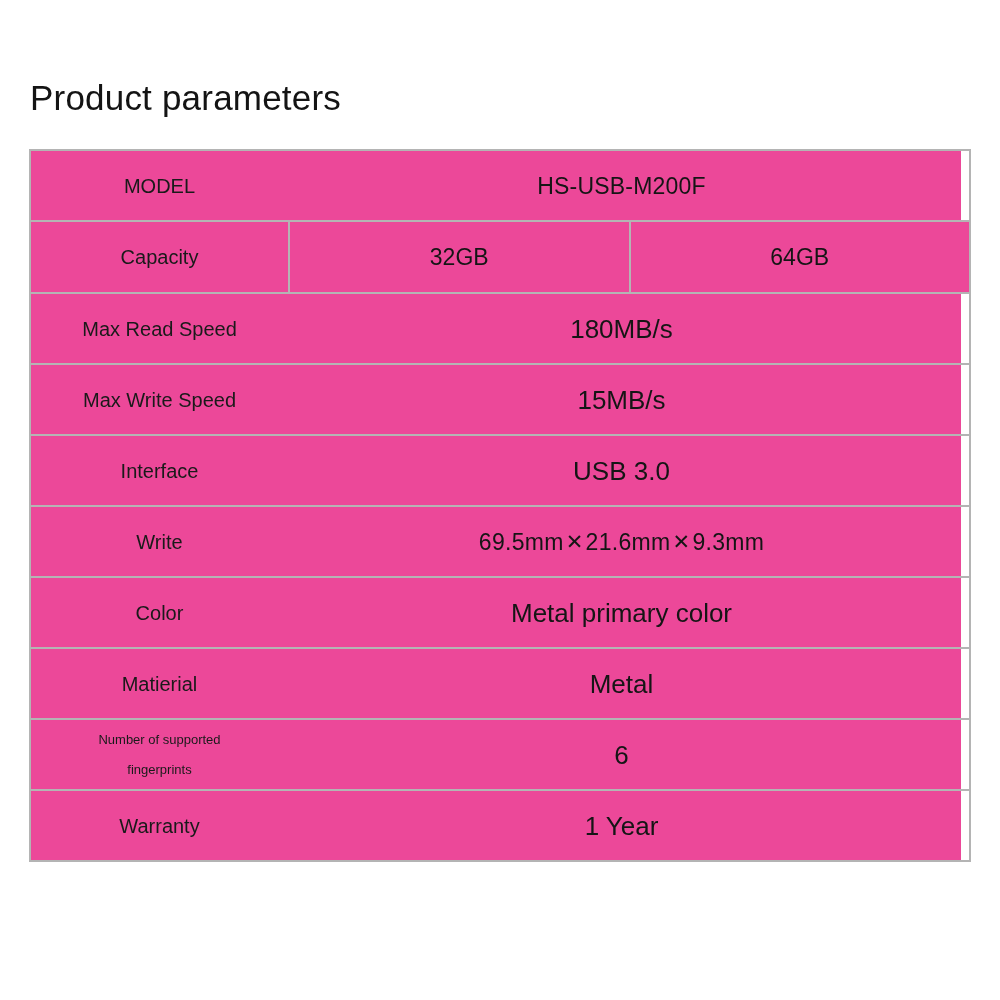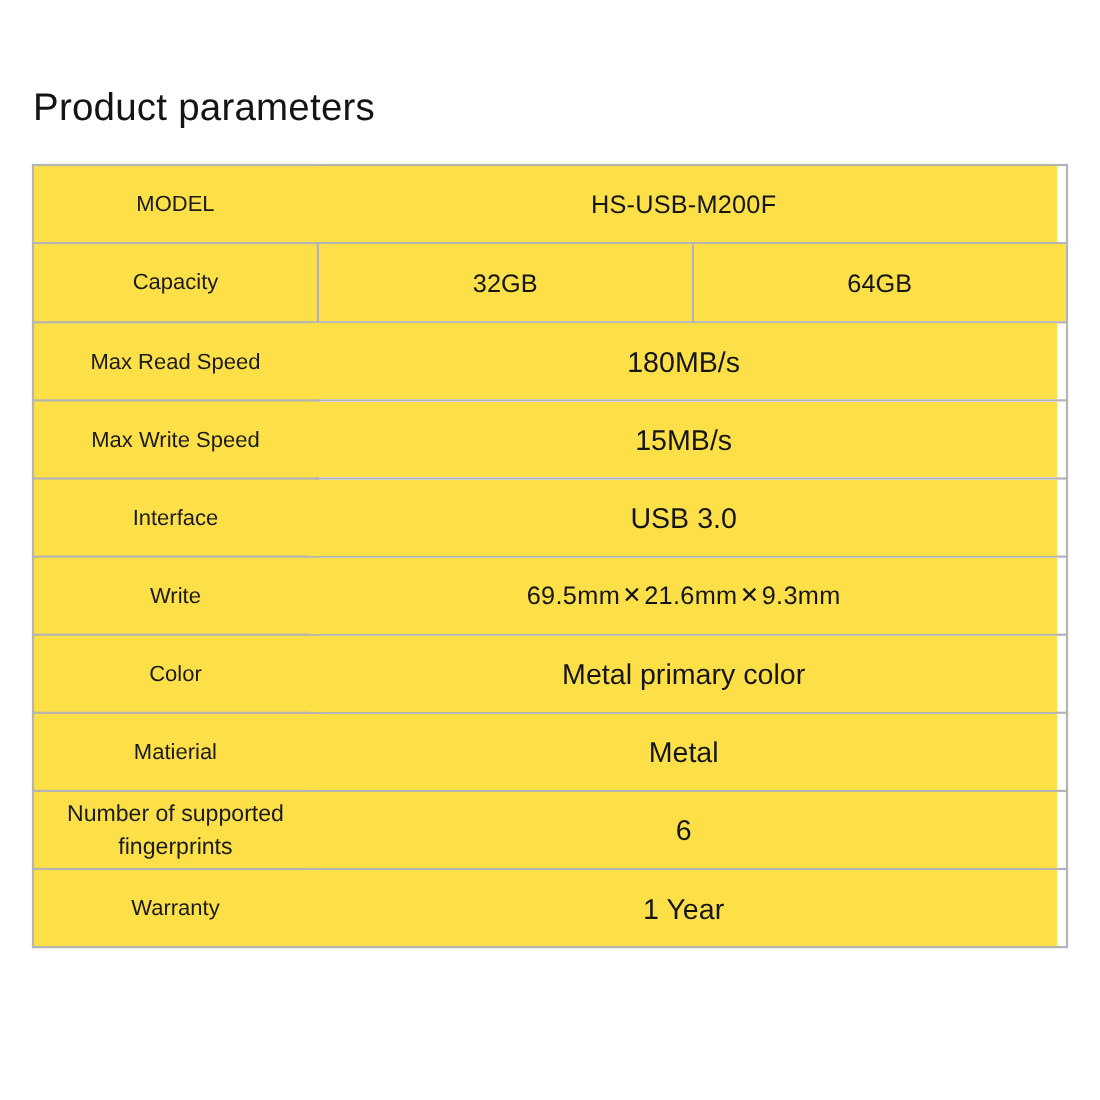--- a/index.html
+++ b/index.html
@@ -45,34 +45,34 @@
     top: 149px;
     width: 942px;
     border-collapse: collapse;
     table-layout: fixed;
   }
   .spec-table td {
     border: 2px solid #b4b4b4;
     padding: 0;
     text-align: center;
     vertical-align: middle;
-    background: #fde047;
+    background: #ec4899;
   }
 
   .col-label { width: 259px; }
 
   .cell-label {
     font-size: 20px;
     font-weight: 400;
     line-height: 26px;
     color: #1a1a1a;
     padding: 4px 6px;
   }
   .cell-label.two-line {
-    font-size: 21px;
+    font-size: 13px;
     line-height: 30px;
   }
 
   .cell-value {
     font-size: 26px;
     font-weight: 400;
     line-height: 28px;
     color: #151515;
     padding: 4px 8px;
     position: relative;

